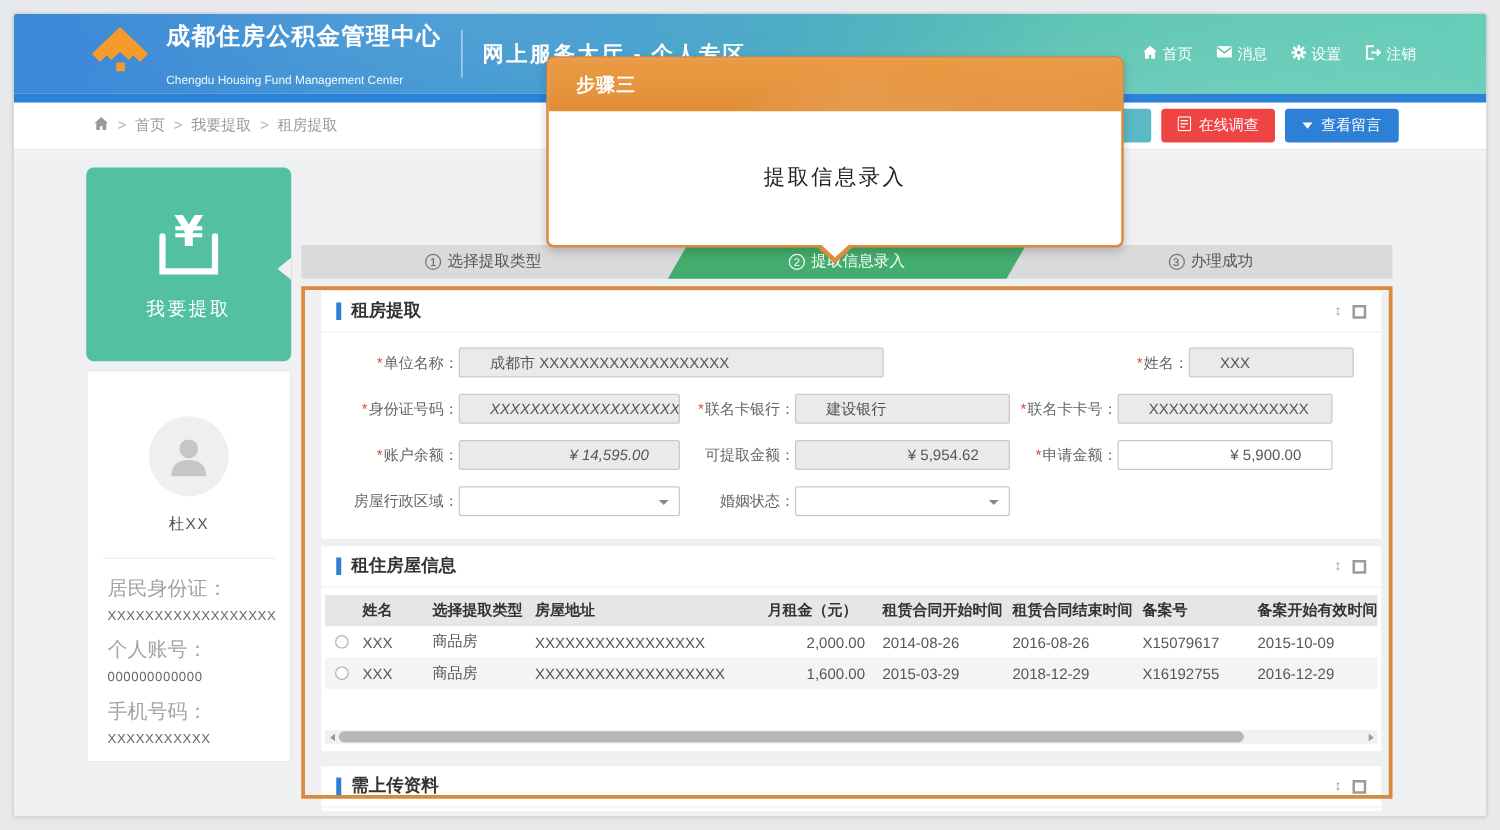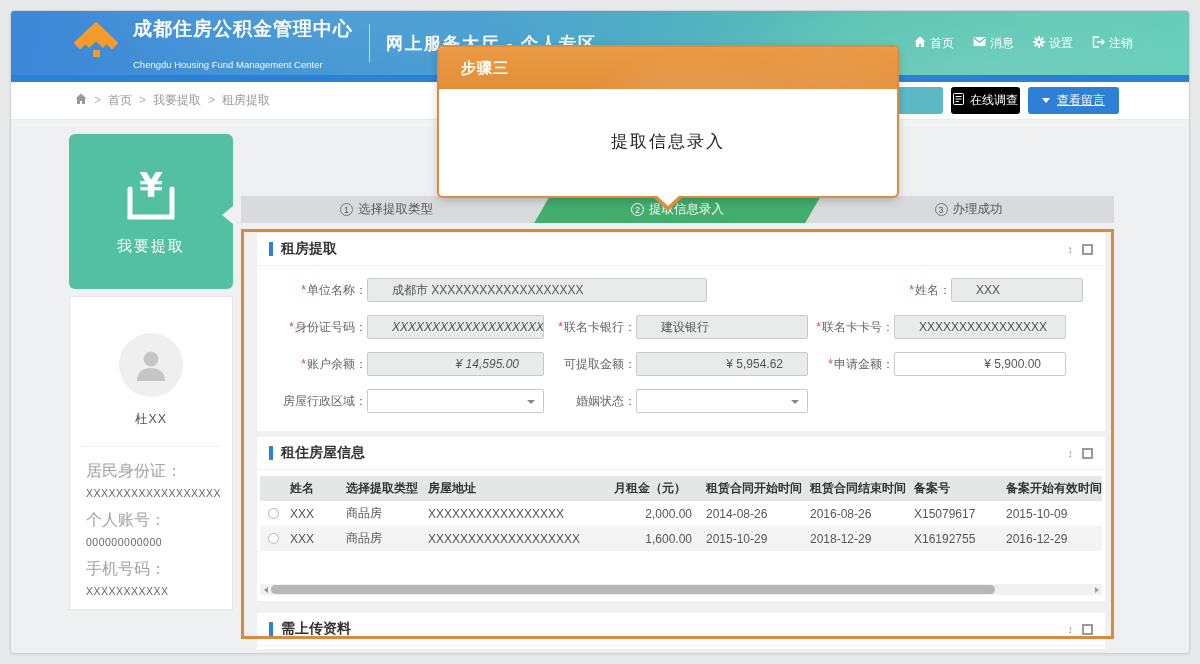--- a/index.html
+++ b/index.html
@@ -23,22 +23,22 @@
   .topnav .nav-item { display:flex; align-items:center; gap:4px; color:#fff; font-size:12px; cursor:pointer; }
 
   
   .bcbar { height:38px; background:#fff; display:flex; align-items:center; padding:0 70px 0 64px; border-bottom:1px solid #e9e9e9; }
   .breadcrumb { display:flex; align-items:center; font-size:12px; color:#999; }
   .crumb::before { content:">"; margin:0 7px; color:#b5b5b5; }
   .bc-actions { margin-left:auto; display:flex; gap:8px; align-items:center; }
   .btn { height:27px; border-radius:3px; display:flex; align-items:center; justify-content:center;
          color:#fff; font-size:12px; cursor:pointer; border:none; }
   .btn-hidden { width:70px; background:#5bb9c6; }
-  .btn-survey { padding:0 2px; background:#000000; gap:6px; }
-  .btn-msg { padding:0 14px; background:#2e7fd6; gap:7px;text-decoration:underline; }
+  .btn-survey { padding:0 13px; background:#ef4444; gap:6px; }
+  .btn-msg { padding:0 14px; background:#2e7fd6; gap:7px; }
   .chev-down { width:0; height:0; border-left:4px solid transparent; border-right:4px solid transparent; border-top:5px solid #fff; }
 
   
   .content { position:absolute; left:0; top:116px; right:0; bottom:0; background:#eef0f1; }
 
   
   .action-card { position:absolute; left:58px; top:7px; width:164px; height:155px; background:#54c0a2;
                  border-radius:6px; color:#fff; display:flex; flex-direction:column; align-items:center;
                  justify-content:center; gap:8px; cursor:pointer; }
   .action-card .notch { position:absolute; right:0; top:72px; width:0; height:0;
@@ -358,21 +358,21 @@
               <span class="tc c8">2015-10-09</span>
             </div>
             <div class="trow alt">
               <span class="tc c0">
                   <span class="radio"></span>
                 </span>
               <span class="tc c1">XXX</span>
               <span class="tc c2">商品房</span>
               <span class="tc c3">XXXXXXXXXXXXXXXXXXX</span>
               <span class="tc c4 rent">1,600.00</span>
-              <span class="tc c5">2015-10-29</span>
+              <span class="tc c5">2015-03-29</span>
               <span class="tc c6">2018-12-29</span>
               <span class="tc c7">X16192755</span>
               <span class="tc c8">2016-12-29</span>
             </div>
           </div>
           <div class="hscroll">
             <span class="sarrow">
                 <span class="tri-l"></span>
               </span>
             <span class="sthumb"></span>

